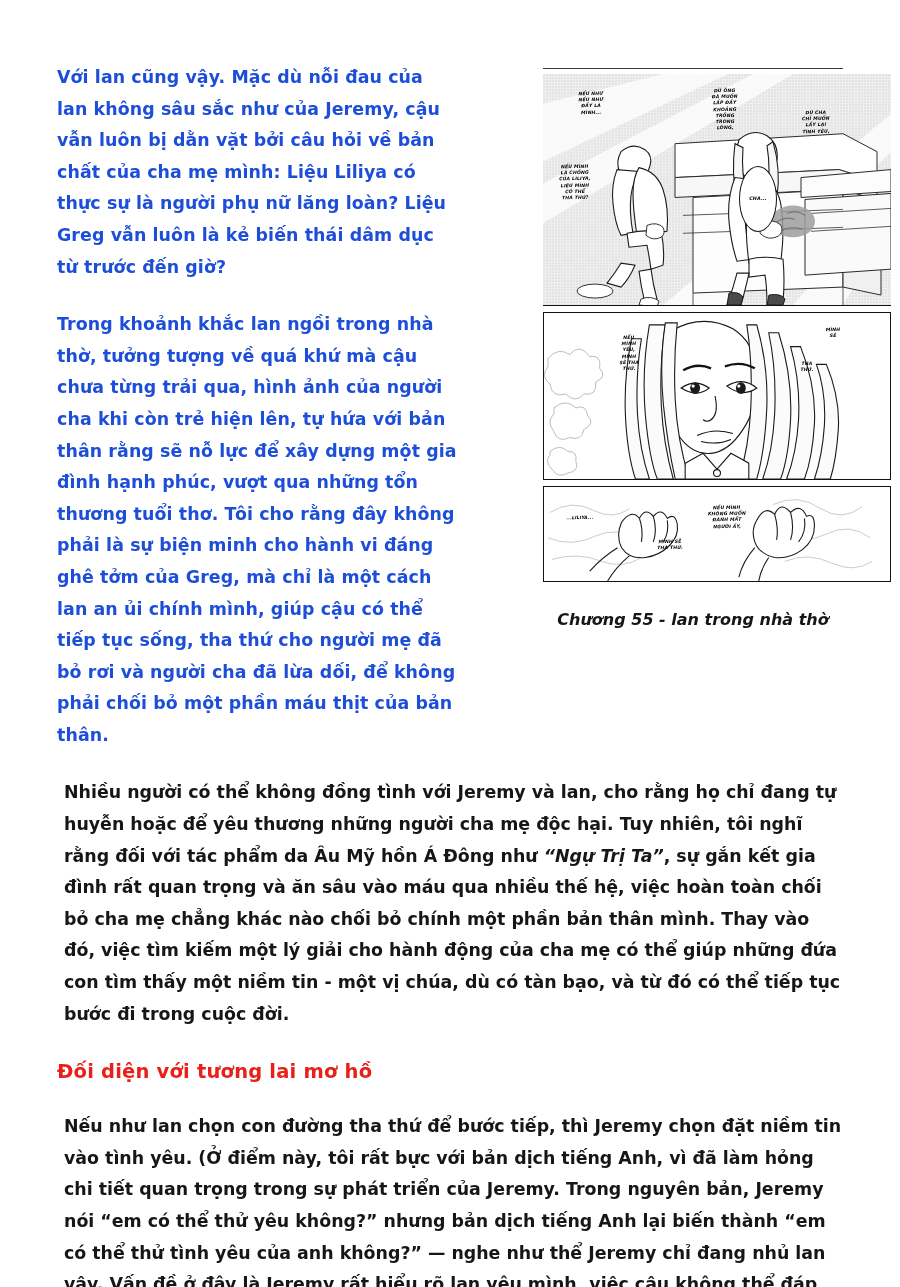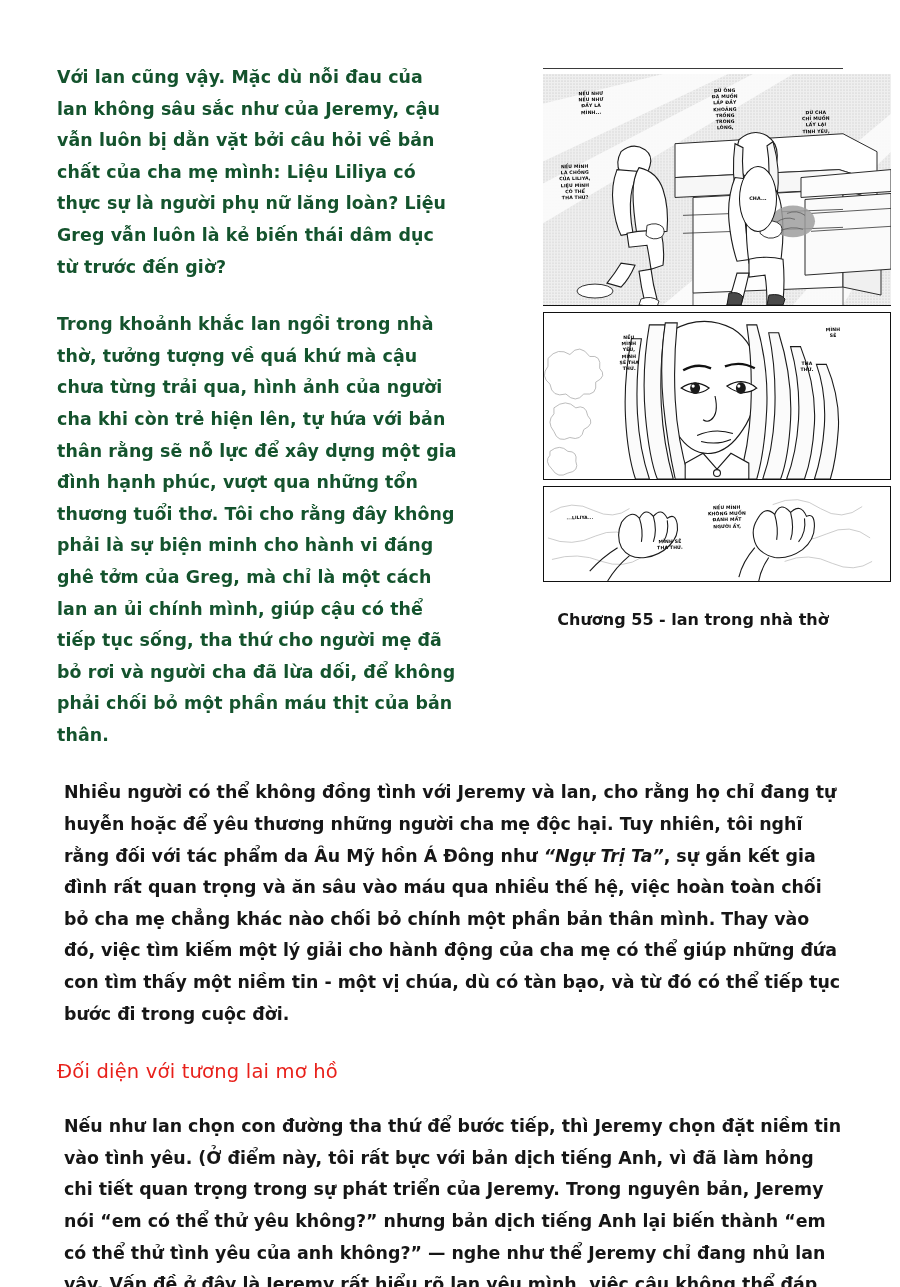--- a/index.html
+++ b/index.html
@@ -24,32 +24,33 @@
   }
 
   
   .para {
     font-size: 17.4px;
     line-height: 31.6px;
     font-weight: 600;
     letter-spacing: 0.1px;
     margin: 0 0 26px 0;
     text-align: left;
-    color: #14532d;
+    color: #1d4ed8;
   }
 
   .col-left {
     float: left;
     width: 400px;
   }
 
   .figure {
     float: right;
     width: 300px;
     margin: 6px 0 10px 22px;
+    font-style: italic;
   }
 
   .figure-rule {
     width: 100%;
     height: 1px;
     background: #3a3a3a;
     margin-bottom: 5px;
   }
 
   .manga {
@@ -65,21 +66,21 @@
     font-weight: 600;
     margin-top: 16px;
     color: #161616;
   }
 
   .clearer { clear: both; }
 
   .heading-red {
     color: #e8201a;
     font-size: 19.5px;
-    font-weight: 400;
+    font-weight: 700;
     margin: 30px 0 28px 0;
     letter-spacing: 0.2px;
   }
 
   .full-para {
     font-size: 17.4px;
     line-height: 31.6px;
     font-weight: 600;
     color: #161616;
     margin: 0 0 26px 7px;

